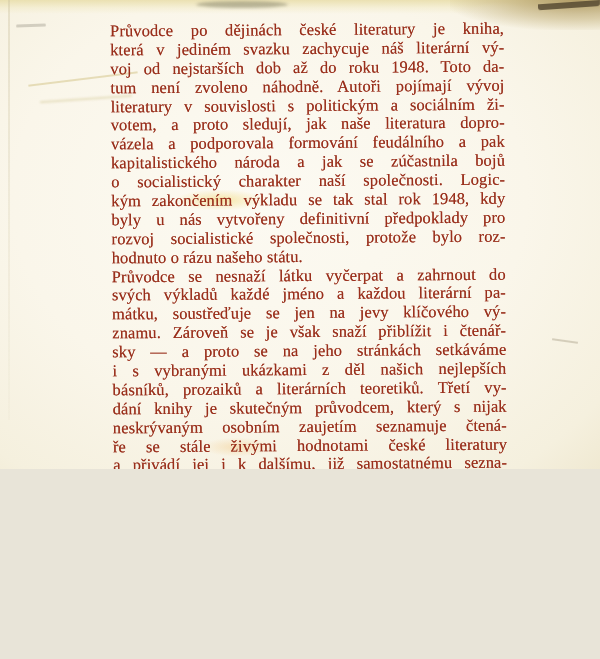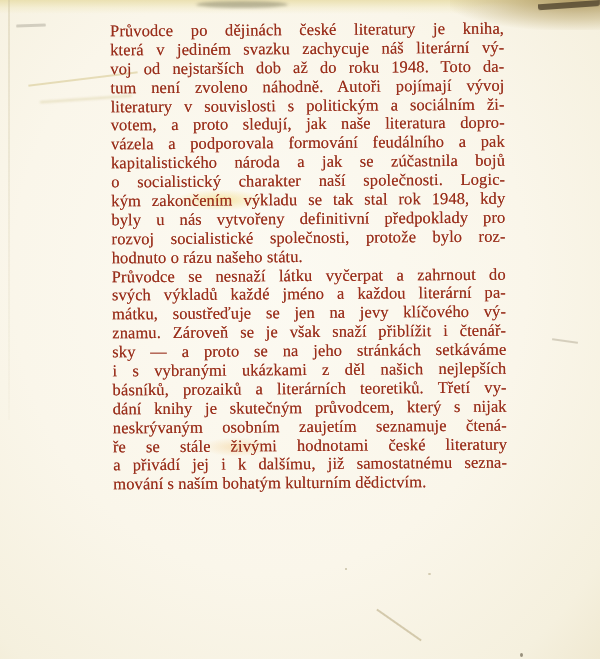--- a/index.html
+++ b/index.html
@@ -4,21 +4,21 @@
 <style>
   html, body {
     margin: 0;
     padding: 0;
     background: #e8e4d8;
     font-family: "Liberation Serif", serif;
   }
   .page {
     position: relative;
     width: 600px;
-    height: 659px;
+    height: 469px;
     overflow: hidden;
     background:
       radial-gradient(ellipse at 45% 42%, #fcfaf2 0%, #faf6ea 55%, #f5f0de 88%, #f0e9d2 100%);
   }
   
   .artifact { position: absolute; pointer-events: none; }
   .top-band {
     left: 0; top: 0; width: 600px; height: 14px;
     background: linear-gradient(to bottom, rgba(232,221,168,0.85) 0%, rgba(240,232,190,0.45) 55%, rgba(250,246,234,0) 100%);
   }

